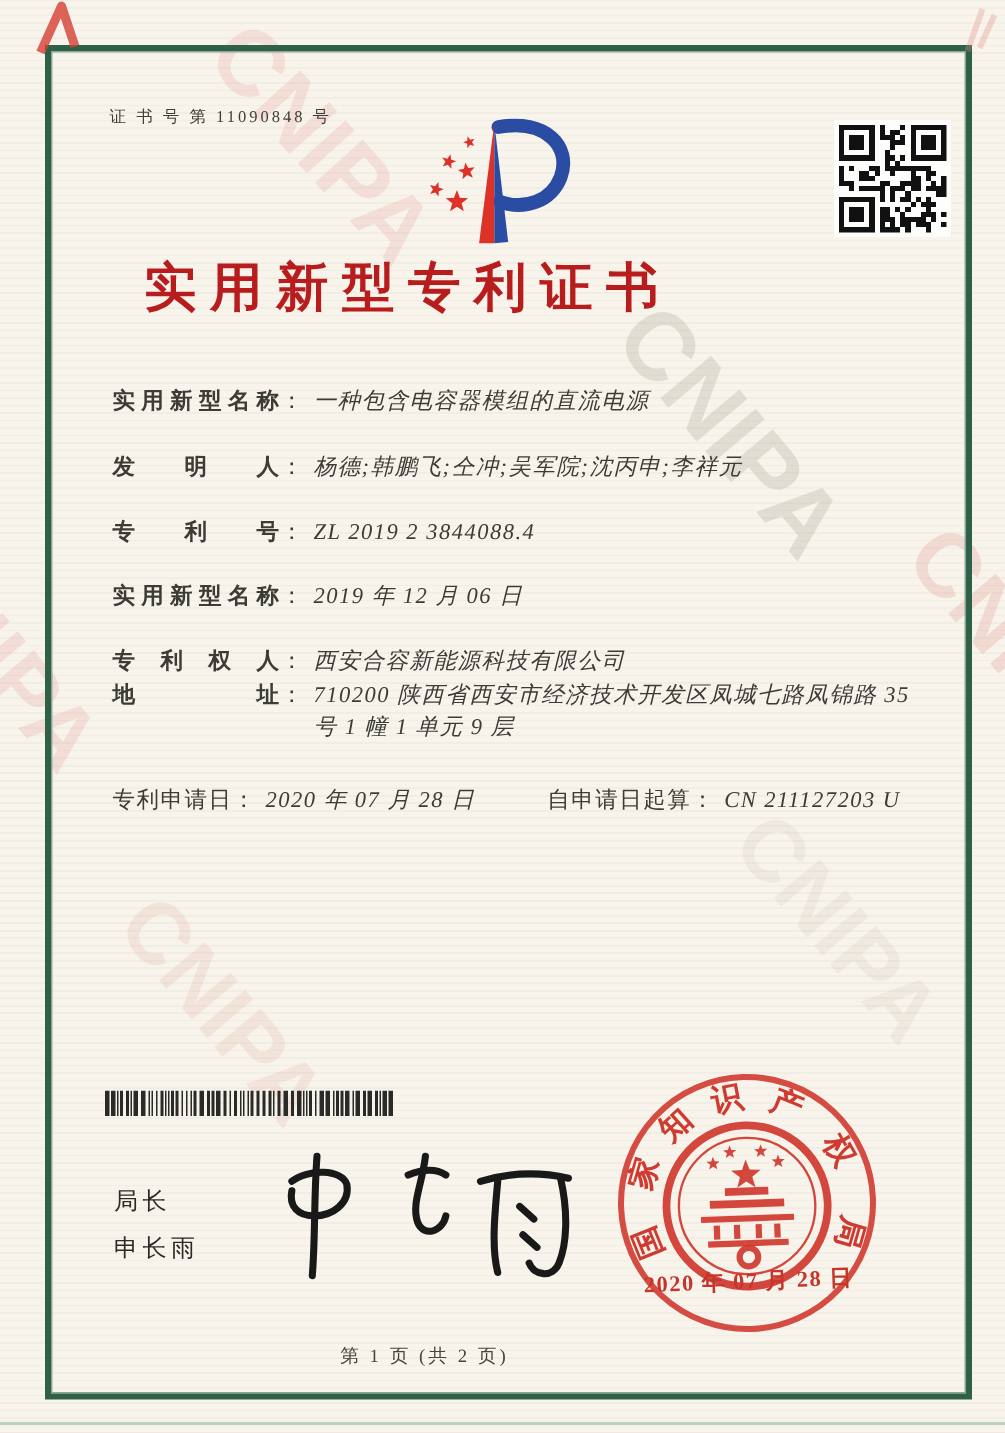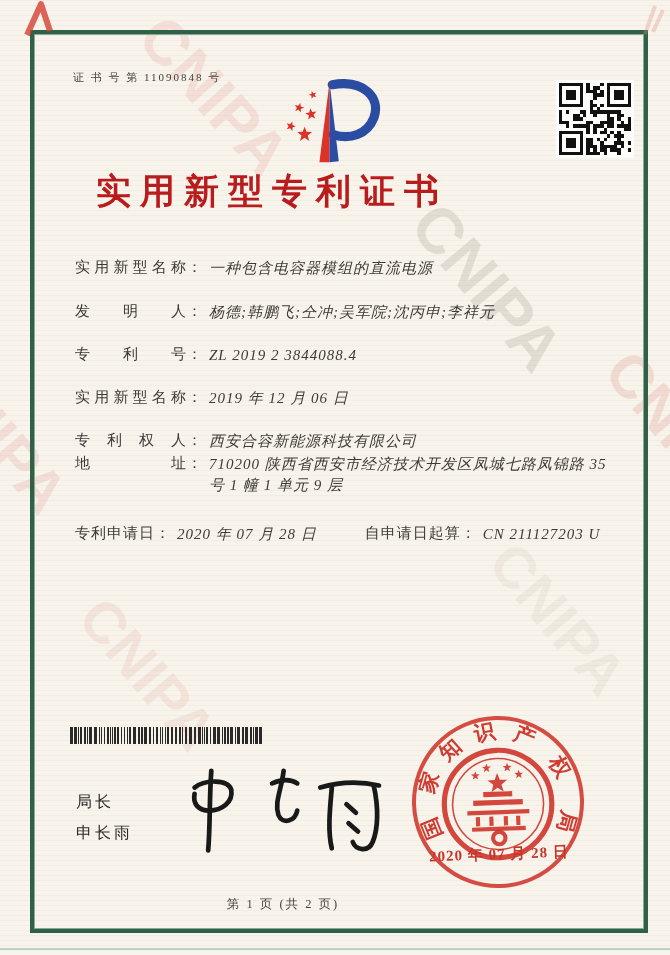--- a/index.html
+++ b/index.html
@@ -39,21 +39,21 @@
   }
   .logo{position:absolute;left:276px;top:79px;z-index:2;}
   .qr{position:absolute;left:556px;top:80px;width:72px;height:72px;z-index:2;background:#fdfdfb;padding:3px;}
   .title{
     position:absolute;left:0;top:168px;width:544px;text-align:center;z-index:2;
     font-size:35px;font-weight:700;letter-spacing:9px;color:#b91c1c;
   }
   .fields{position:absolute;left:75px;top:0;width:540px;z-index:2;font-size:15px;letter-spacing:1px;}
   .frow{position:absolute;left:0;white-space:nowrap;}
   .frow.wrap{white-space:normal;}
-  .flabel{display:inline-block;width:112px;text-align:justify;text-align-last:justify;vertical-align:top;}
+  .flabel{display:inline-block;width:112px;text-align:justify;text-align-last:justify;vertical-align:top;font-weight:bold;}
   .fcolon{display:inline-block;vertical-align:top;margin-right:6px;}
   .fvalue{display:inline-block;vertical-align:top;line-height:21px;font-style:italic;}
   .addr-val{width:400px;white-space:normal;}
   .grant-gap{display:inline-block;width:48px;}
   .glabel{display:inline-block;}
   .paras{
     position:absolute;left:75px;top:558px;width:540px;z-index:2;
     font-size:15px;line-height:23px;letter-spacing:1px;text-align:justify;color:#34332e;
   }
   .paras p{margin:0 0 2px 0;text-indent:2.1em;}

